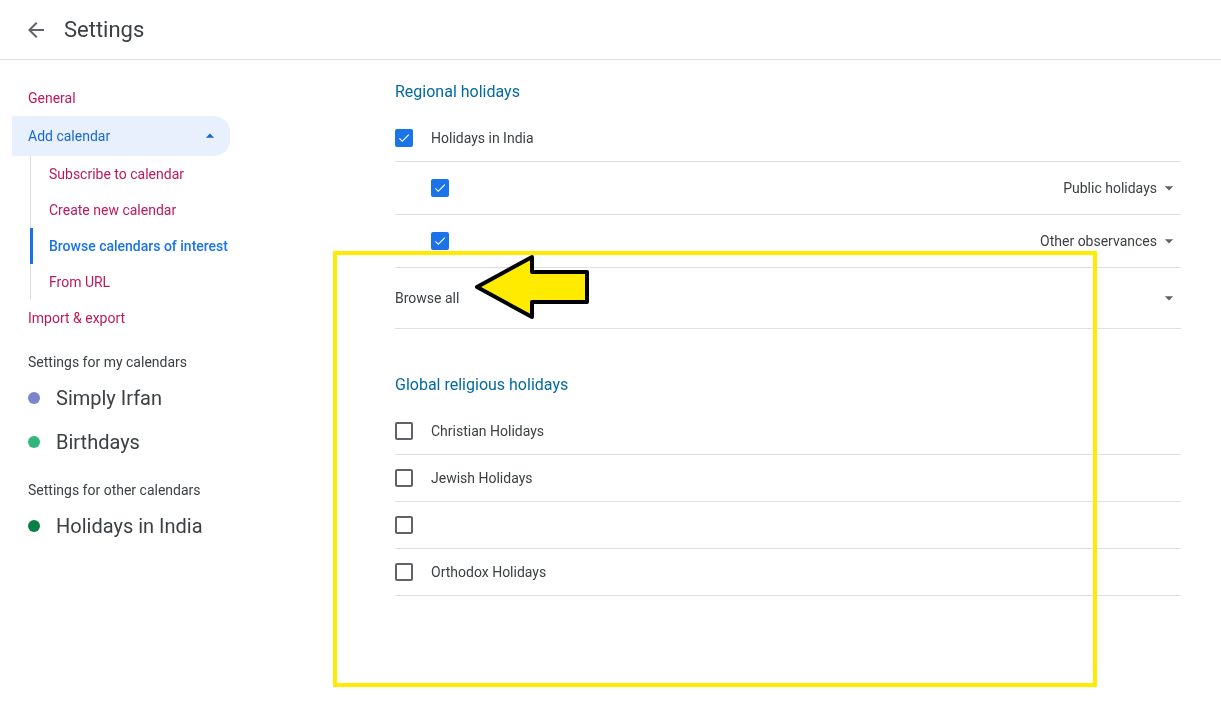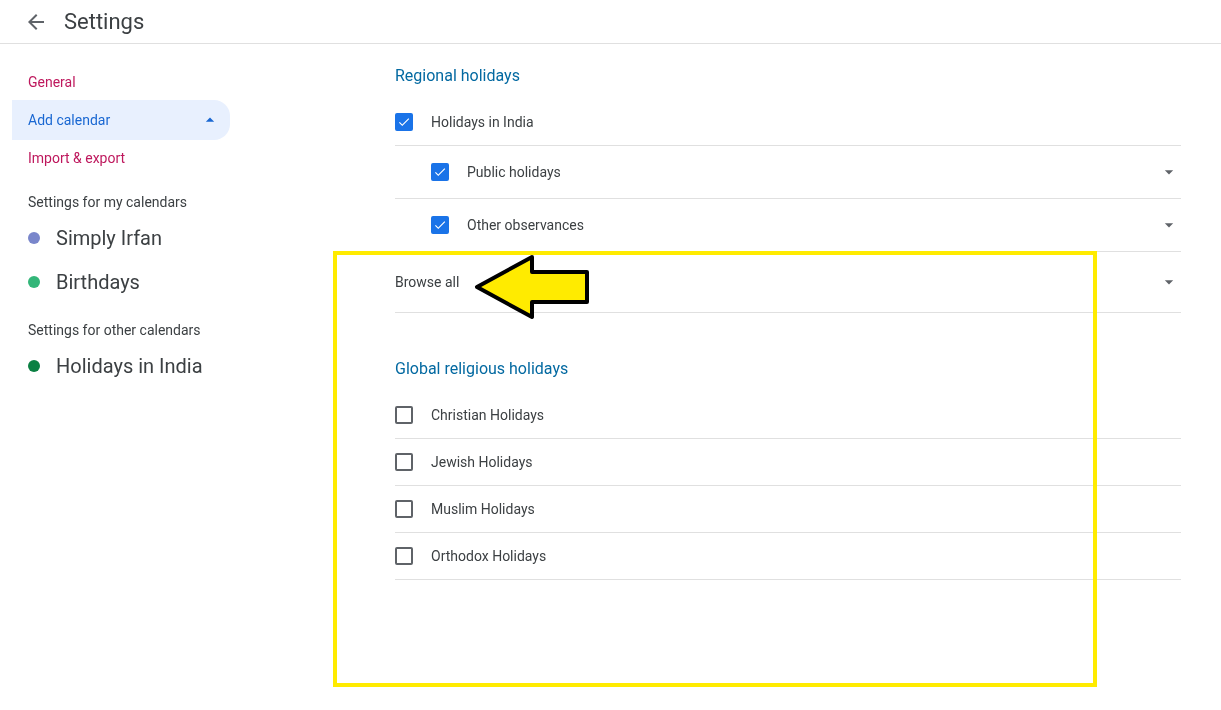--- a/index.html
+++ b/index.html
@@ -8,21 +8,21 @@
     color: #3c4043;
     background: #fff;
     width: 1221px;
     height: 710px;
     overflow: hidden;
     position: relative;
   }
   .header {
     display: flex;
     align-items: center;
-    height: 44px;
+    height: 60px;
     padding: 0 16px;
     border-bottom: 1px solid #e0e0e0;
   }
   .header .back {
     width: 40px; height: 40px; display:flex; align-items:center; justify-content:center;
     border-radius: 50%; cursor:pointer;
   }
   .header h1 {
     font-size: 22px;
     font-weight: 400;
@@ -86,21 +86,21 @@
     margin-bottom: 14px;
     font-weight:400;
   }
   .row {
     display:flex; align-items:center;
     padding: 14px 0;
     border-bottom: 1px solid #e0e0e0;
     position: relative;
   }
   .row.noborder { border-bottom: none; }
-  .row.indent { padding-left: 36px; }
+  .row.indent { padding-left: 36px; text-align: right; }
   .cbx {
     width:18px; height:18px;
     border: 2px solid #5f6368;
     border-radius: 2px;
     margin-right: 18px;
     display:flex; align-items:center; justify-content:center;
     cursor:pointer;
     flex-shrink: 0;
   }
   .cbx.checked {
@@ -142,20 +142,26 @@
 
 <div class="container">
   <nav class="sidebar">
     <div class="item">General</div>
     <div class="item expand">
       <span>Add calendar</span>
       <svg width="20" height="20" viewBox="0 0 24 24">
           <path fill="#1967d2" d="M7 14l5-5 5 5z"></path>
         </svg>
     </div>
+    <div class="sub">
+      <div class="item">Subscribe to calendar</div>
+      <div class="item">Create new calendar</div>
+      <div class="item active">Browse calendars of interest</div>
+      <div class="item">From URL</div>
+    </div>
     <div class="item">Import &amp; export</div>
 
     <div class="heading">Settings for my calendars</div>
     <div class="cal-link">
       <span class="dot" style="background:#7986cb"></span>
       <span>Simply Irfan</span>
     </div>
     <div class="cal-link">
       <span class="dot" style="background:#33b679"></span>
       <span>Birthdays</span>
@@ -225,21 +231,20 @@
     <div class="row">
       <div class="cbx"></div>
       <span class="label">Christian Holidays</span>
     </div>
     <div class="row">
       <div class="cbx"></div>
       <span class="label">Jewish Holidays</span>
     </div>
     <div class="row">
       <div class="cbx"></div>
-      <span class="label">Muslim Holidays</span>
     </div>
     <div class="row">
       <div class="cbx"></div>
       <span class="label">Orthodox Holidays</span>
     </div>
 
   </main>
 </div>
 
 <div class="highlight-box" style="left:333px; top:251px; width:764px; height:436px;"></div>

